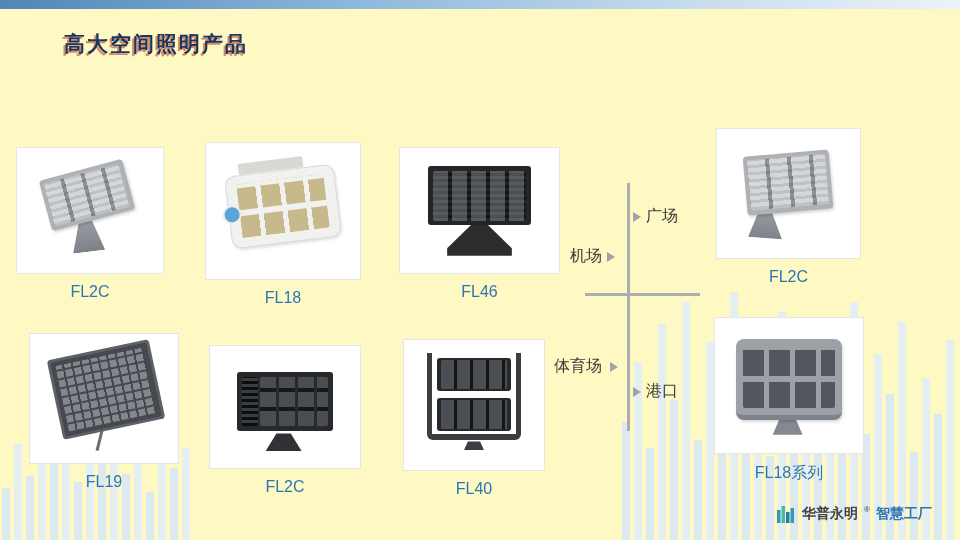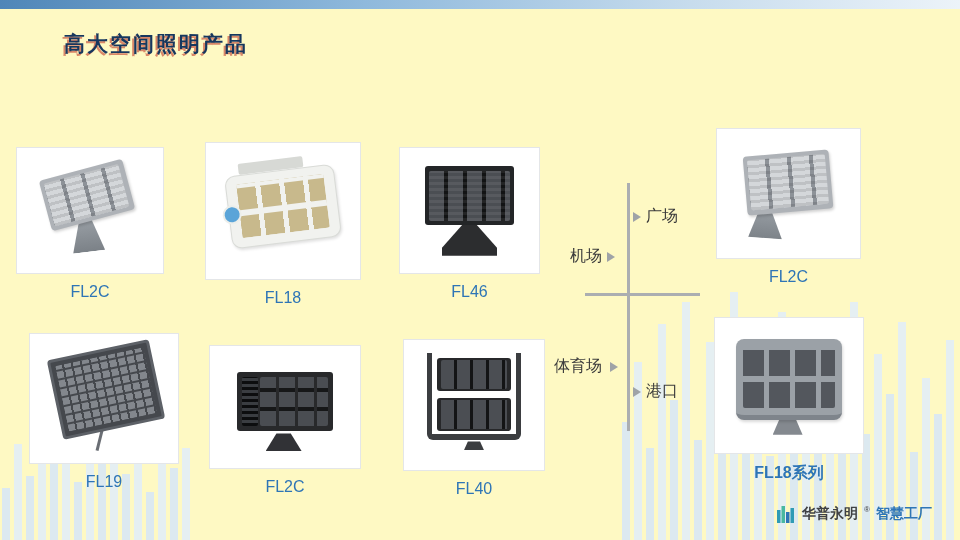--- a/index.html
+++ b/index.html
@@ -12,26 +12,26 @@
   .eq{position:absolute;bottom:0;z-index:0;opacity:.9;}
   .eq-left{left:0;}
   .eq-right{right:0;}
 
   
   .product{position:absolute;z-index:2;}
   .card{position:relative;width:100%;background:#ffffff;border:1px solid #e4e6e8;box-sizing:border-box;}
   .caption{margin-top:9px;text-align:center;color:#2e75b6;font-size:16px;}
   .p0{left:16px;top:147px;width:148px;}  .p0 .card{height:127px;}
   .p1{left:205px;top:142px;width:156px;} .p1 .card{height:138px;}
-  .p2{left:399px;top:147px;width:141px;} .p2 .card{height:127px;}
+  .p2{left:399px;top:147px;width:161px;} .p2 .card{height:127px;}
   .p3{left:716px;top:128px;width:145px;} .p3 .card{height:131px;}
   .p4{left:29px;top:333px;width:150px;}  .p4 .card{height:131px;}
   .p5{left:209px;top:345px;width:152px;} .p5 .card{height:124px;}
   .p6{left:403px;top:339px;width:142px;} .p6 .card{height:132px;}
-  .p7{left:714px;top:317px;width:150px;font-weight:bold;} .p7 .card{height:137px;}
+  .p7{left:714px;top:317px;width:150px;} .p7 .card{height:137px;}
 
   
   .visual{position:absolute;inset:6px;}
   .lamp{position:relative;width:100%;height:100%;}
   .lbody,.lbody2{position:absolute;border-radius:4px;z-index:1;}
   .lbody::before,.lbody::after{content:"";position:absolute;inset:7% 5%;border-radius:2px;}
   .stand{z-index:0;}
 
   .vA .lbody{left:16%;top:13%;width:64%;height:46%;transform:rotate(-15deg);background:#aeb2b7;box-shadow:1px 2px 3px rgba(0,0,0,.18);}
   .vA .lbody::before{background:repeating-linear-gradient(90deg,#d4d7da 0 17px,#8d9298 17px 21px);}

